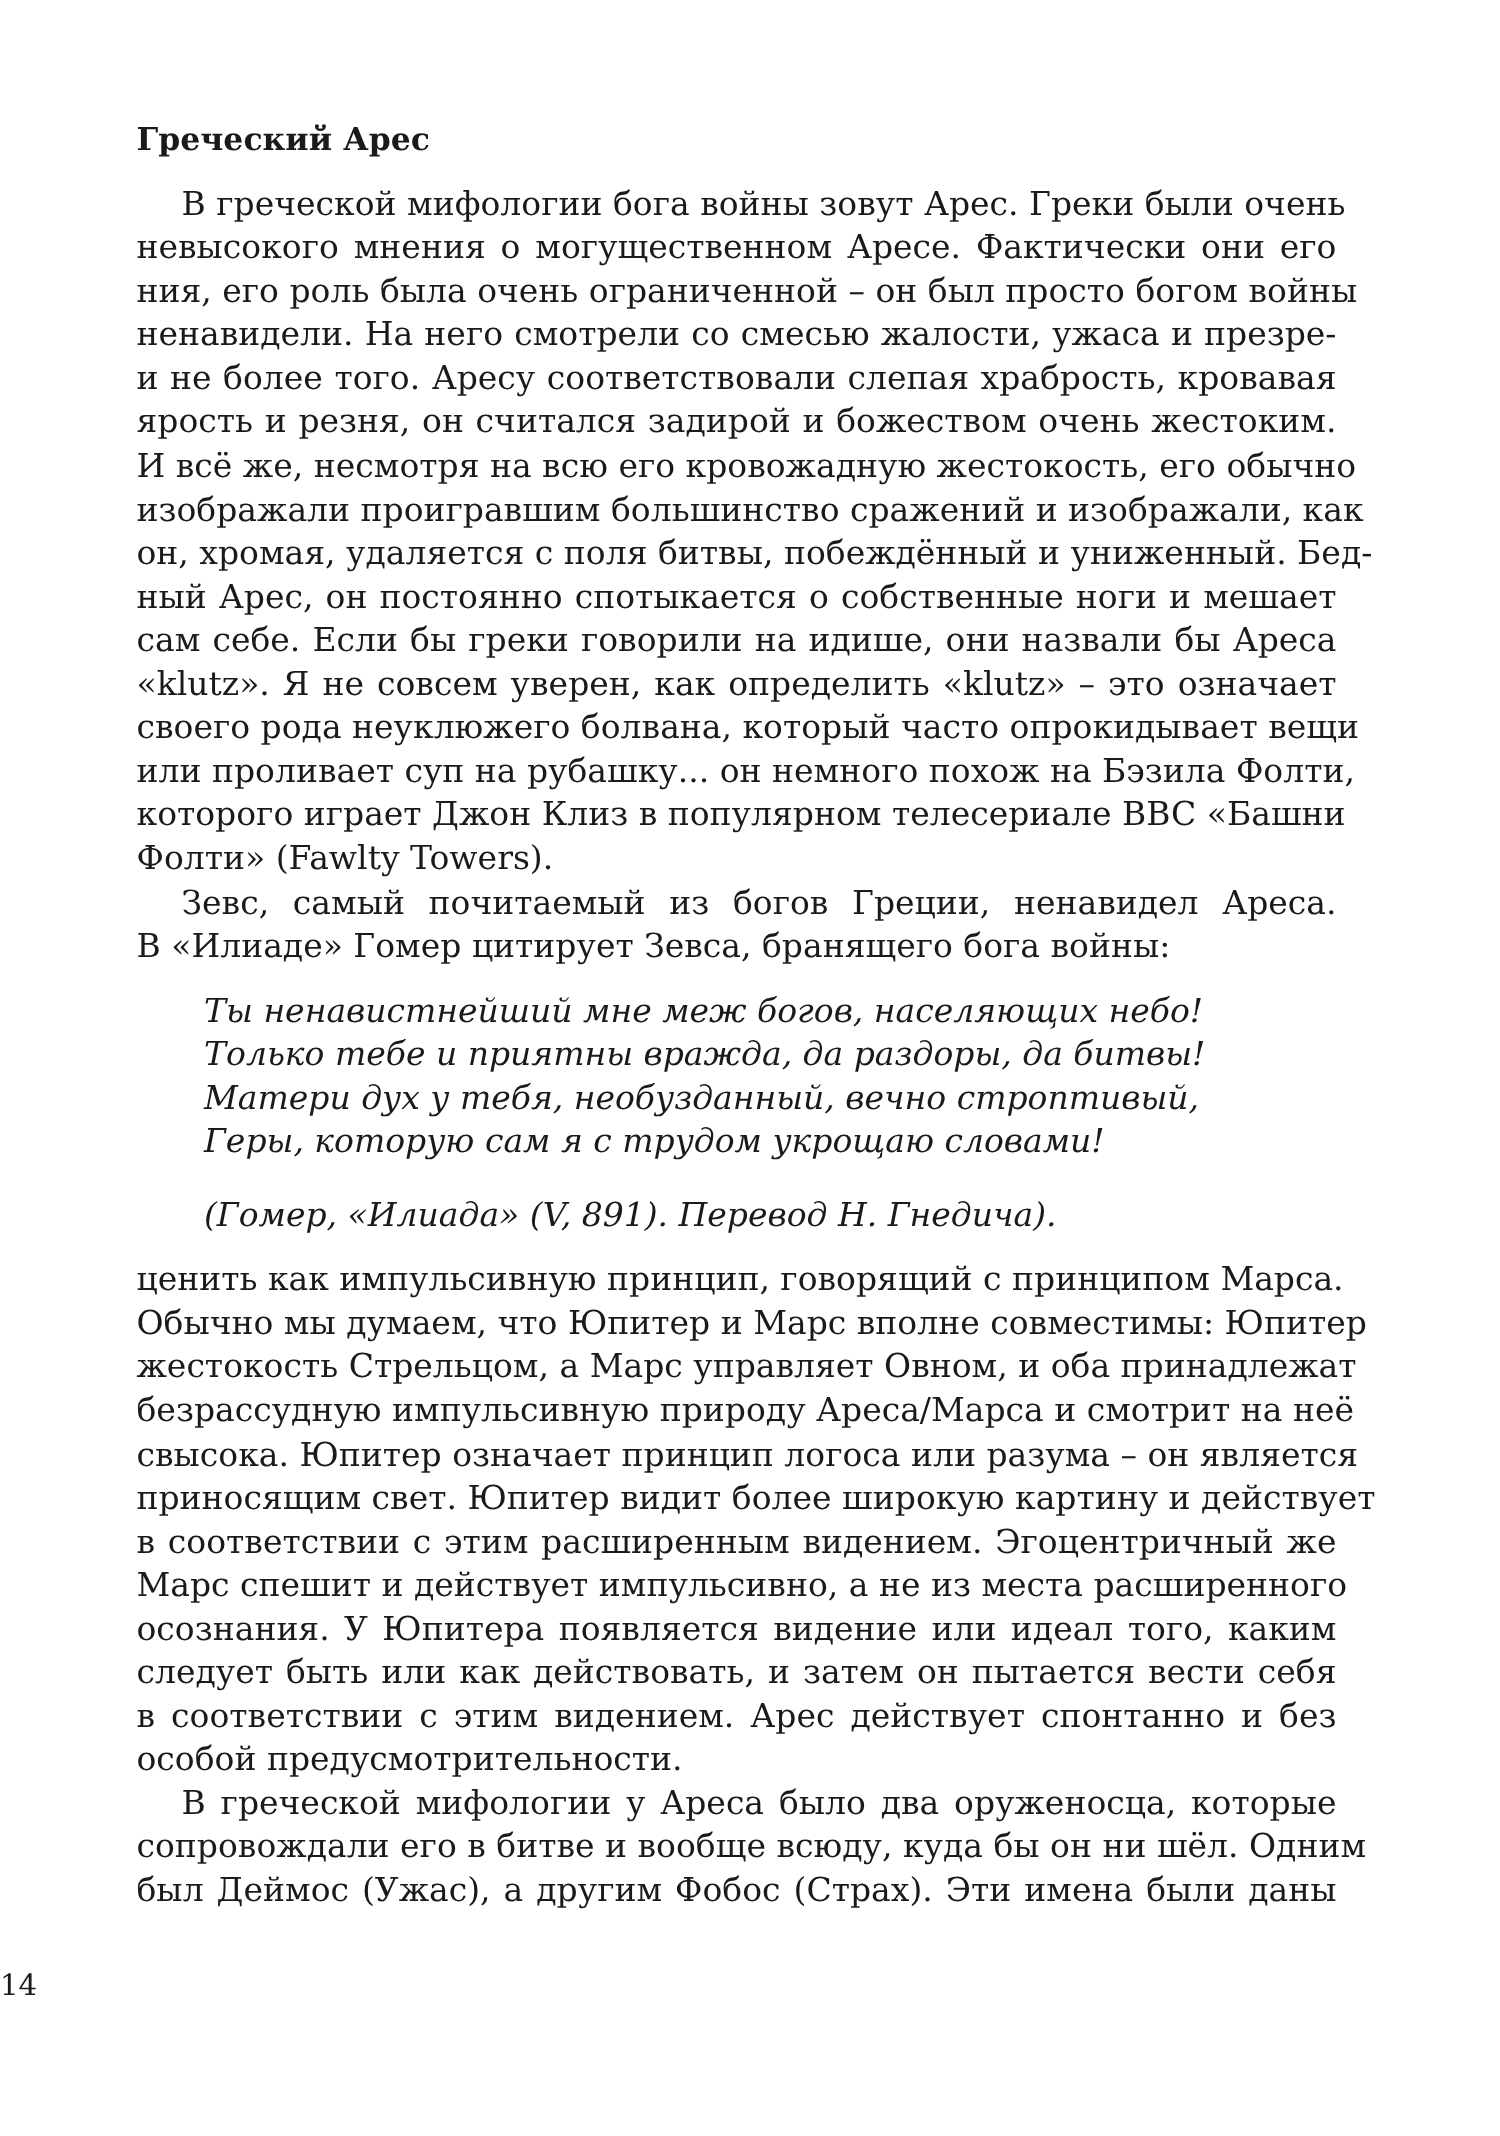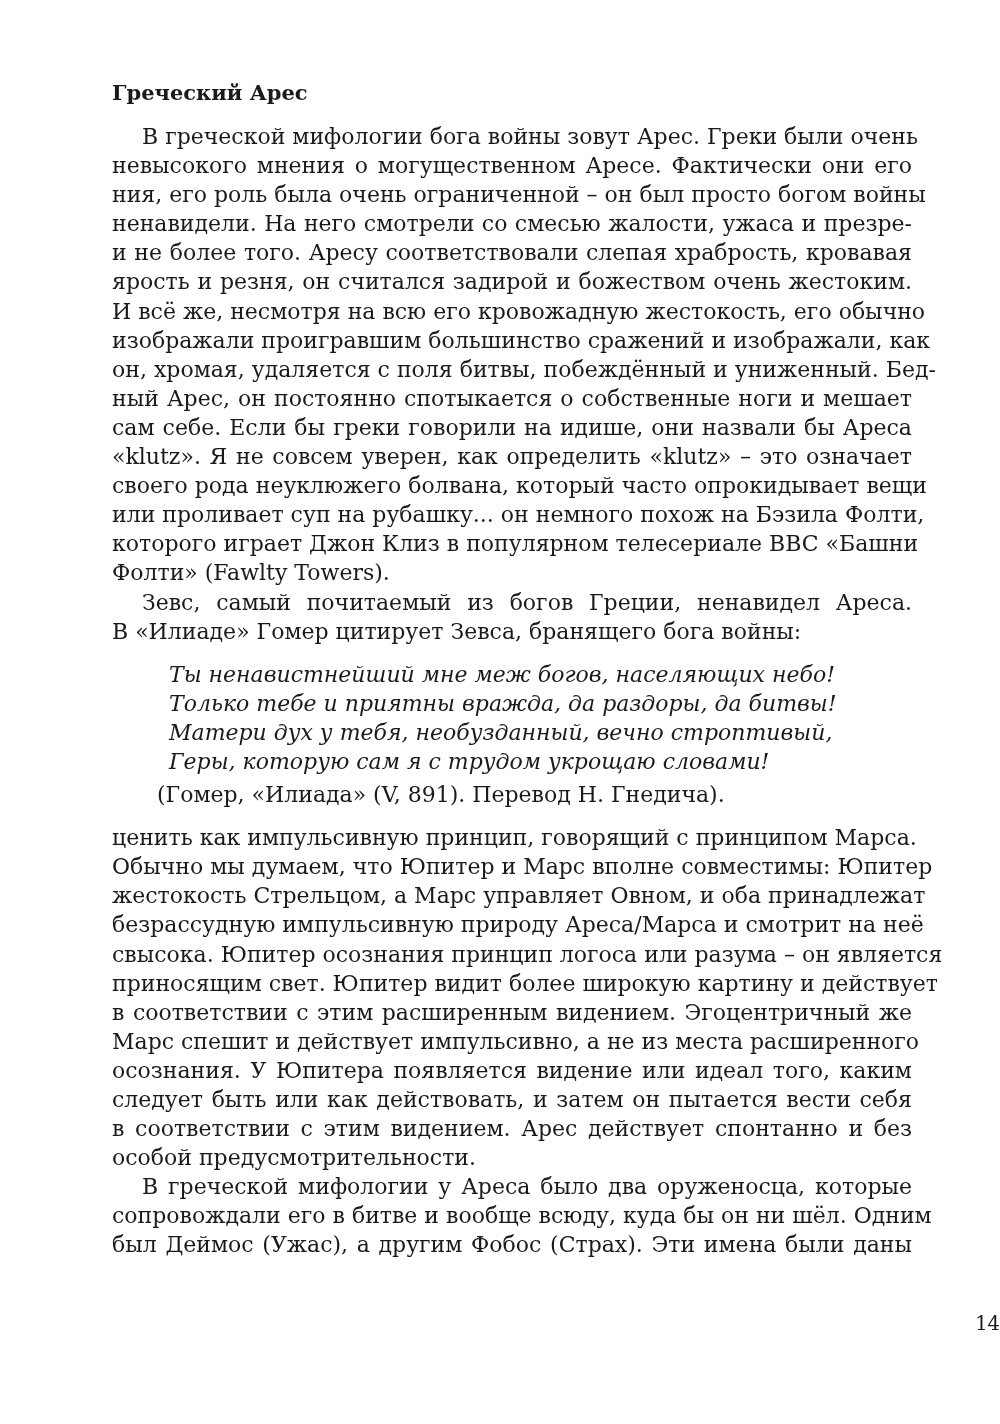--- a/index.html
+++ b/index.html
@@ -1,28 +1,28 @@
 <!DOCTYPE html>
 <html><head>
   <meta charset="utf-8">
   <style>
     html, body { margin: 0; padding: 0; background: #ffffff; }
     body { width: 1000px; height: 1424px; position: relative; overflow: hidden; color: #1a1a1a; }
-    .page { position: absolute; left: 112px; top: 78px; width: 800px; font-family: "DejaVu Serif", serif; }
+    .page { position: absolute; left: 91px; top: 78px; width: 800px; font-family: "DejaVu Serif", serif; }
     .heading { font-family: "DejaVu Serif", serif; font-weight: bold; font-size: 21px; line-height: 30px; height: 30px; margin: 0 0 14px 0; }
     .para { margin: 0; }
     .line { display: block; font-size: 22px; line-height: 29.1px; height: 29.1px; white-space: nowrap; text-align: justify; text-align-last: justify; }
     .line.last { text-align-last: left; }
     .line.indent { padding-left: 30px; }
     .verse { margin: 14px 0 0 0; padding-left: 45px; }
-    .verse .line { font-style: italic; text-align: center; text-align-last: left; margin-left: 12px; }
-    .citation { margin: 4px 0 0 0; padding-left: 45px; }
+    .verse .line { font-style: italic; text-align: center; text-align-last: left; }
+    .citation { margin: 20px 0 0 0; padding-left: 45px; font-style: italic; }
     .citation .line { text-align: left; text-align-last: left; }
     .gap { height: 14px; }
-    .page-number { position: absolute; top: 1311px; left: 0; width: 1000px; text-align: right; font-family: "DejaVu Serif", serif; font-size: 19.5px; line-height: 26px; }
+    .page-number { position: absolute; top: 1311px; left: 0; width: 1000px; text-align: left; font-family: "DejaVu Serif", serif; font-size: 19.5px; line-height: 26px; }
   </style>
 </head>
 <body>
 
 <div class="page">
   <h2 class="heading">Греческий Арес</h2>
 
   <div class="para">
     <span class="line indent">В греческой мифологии бога войны зовут Арес. Греки были очень</span>
     <span class="line">невысокого мнения о могущественном Аресе. Фактически они его</span>
@@ -58,21 +58,21 @@
     <span class="line">(Гомер, «Илиада» (V, 891). Перевод Н. Гнедича).</span>
   </div>
 
   <div class="gap"></div>
 
   <div class="para">
     <span class="line">ценить как импульсивную принцип, говорящий с принципом Марса.</span>
     <span class="line">Обычно мы думаем, что Юпитер и Марс вполне совместимы: Юпитер</span>
     <span class="line">жестокость Стрельцом, а Марс управляет Овном, и оба принадлежат</span>
     <span class="line">безрассудную импульсивную природу Ареса/Марса и смотрит на неё</span>
-    <span class="line">свысока. Юпитер осознания принцип логоса или разума – он является</span>
+    <span class="line">свысока. Юпитер означает принцип логоса или разума – он является</span>
     <span class="line">приносящим свет. Юпитер видит более широкую картину и действует</span>
     <span class="line">в соответствии с этим расширенным видением. Эгоцентричный же</span>
     <span class="line">Марс спешит и действует импульсивно, а не из места расширенного</span>
     <span class="line">осознания. У Юпитера появляется видение или идеал того, каким</span>
     <span class="line">следует быть или как действовать, и затем он пытается вести себя</span>
     <span class="line">в соответствии с этим видением. Арес действует спонтанно и без</span>
     <span class="line last">особой предусмотрительности.</span>
   </div>
 
   <div class="para">

